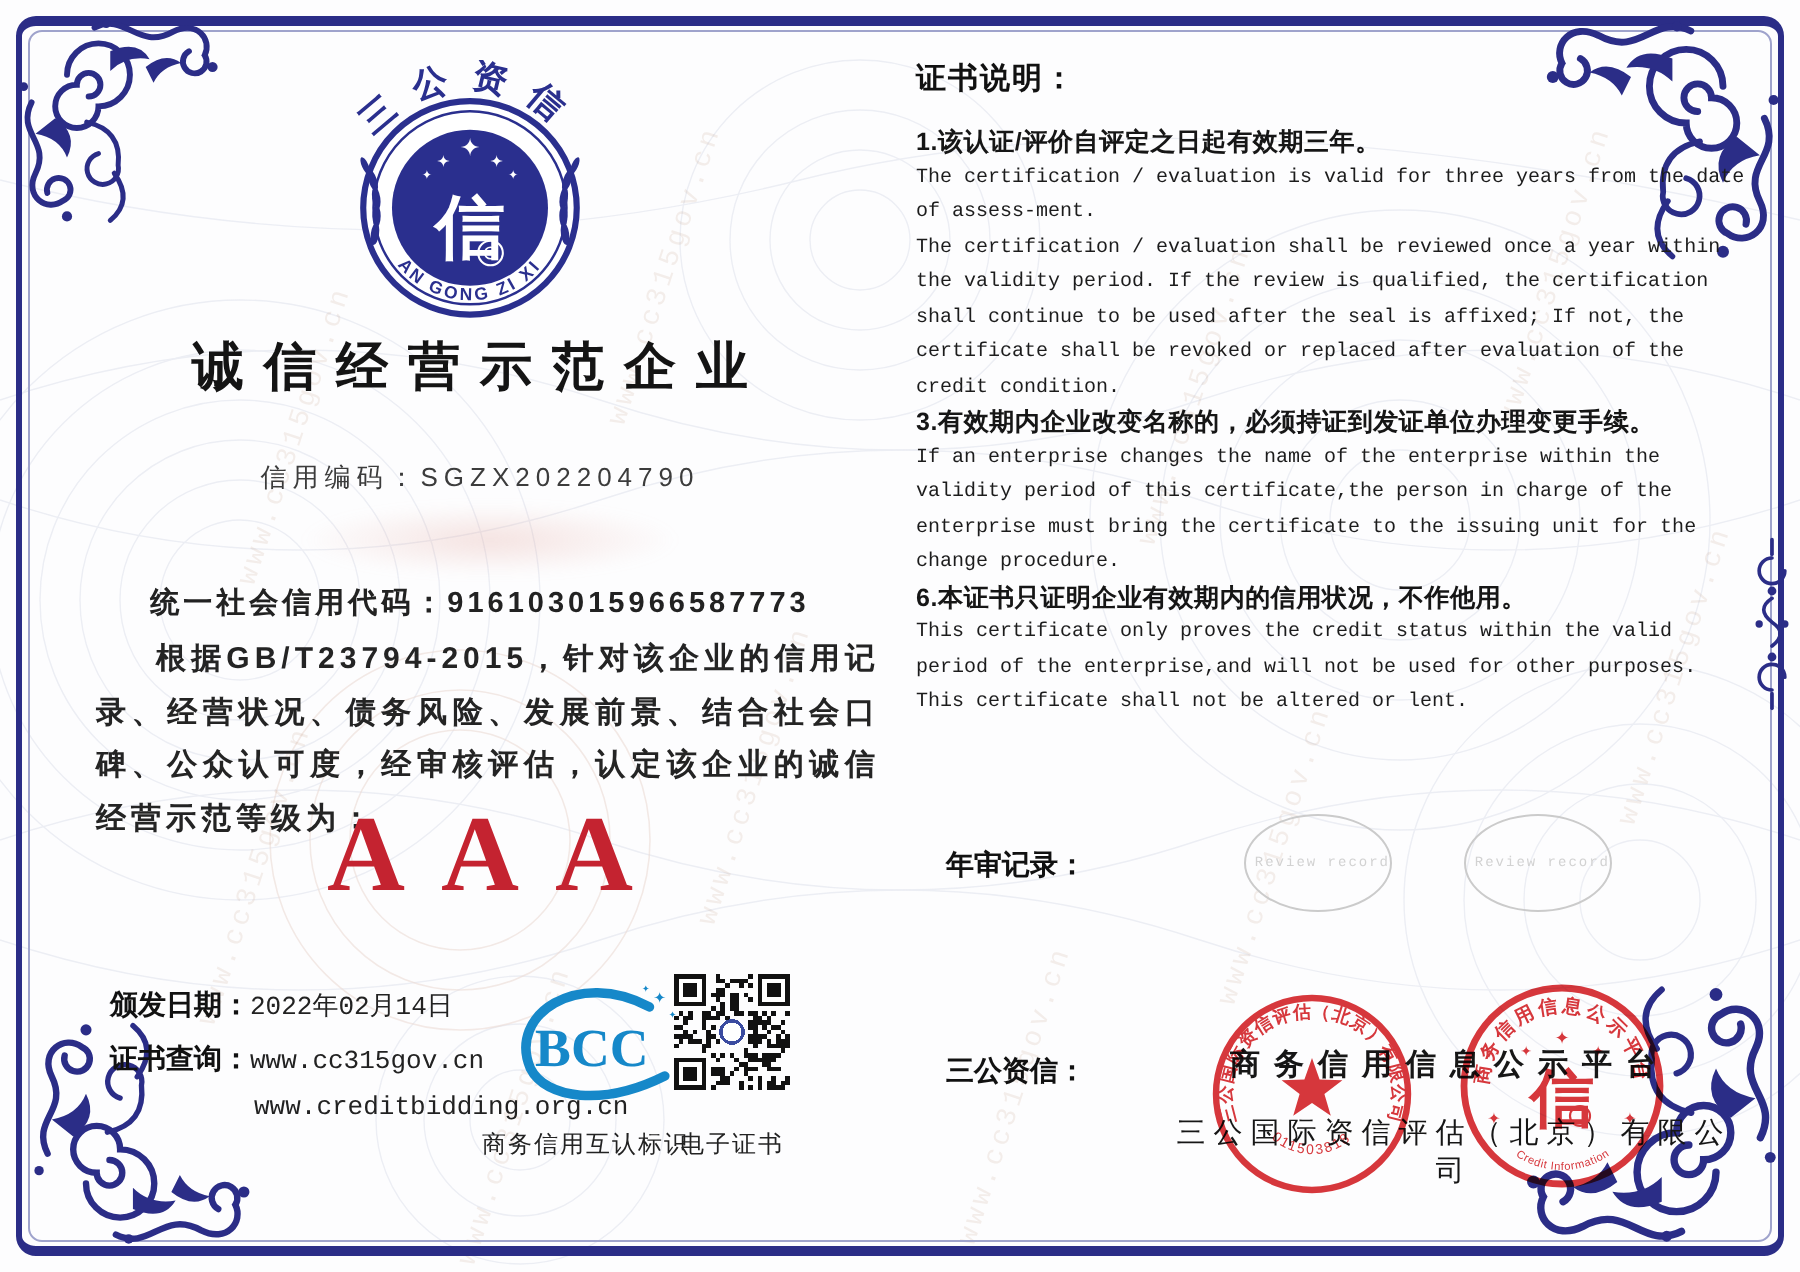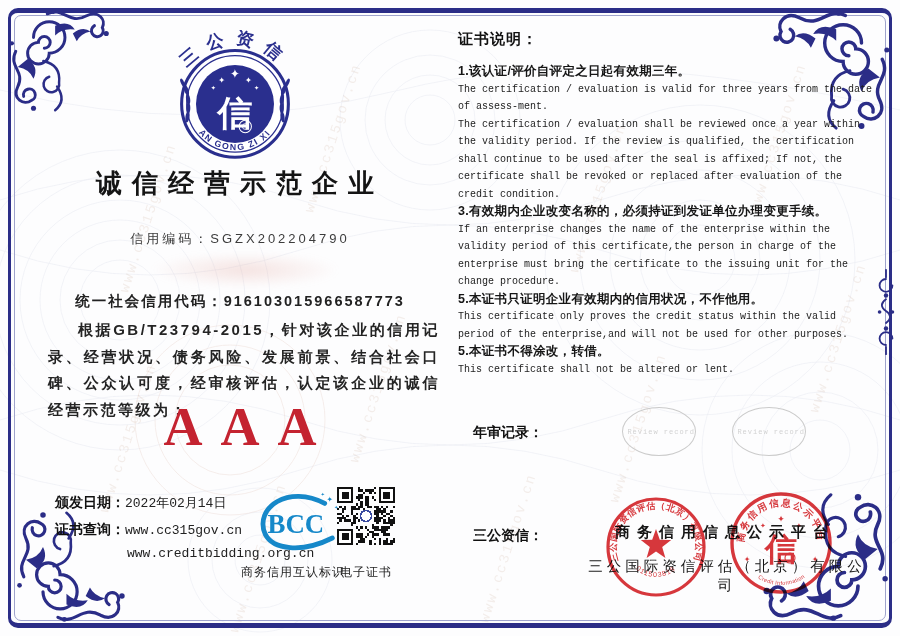--- a/index.html
+++ b/index.html
@@ -495,25 +495,24 @@
       <div class="ins-en">The certification / evaluation is valid for three years from the date of assess-ment.</div>
     </div>
     <div>
       <div class="ins-en">The certification / evaluation shall be reviewed once a year within the validity period. If the review is qualified, the certification shall continue to be used after the seal is affixed; If not, the certificate shall be revoked or replaced after evaluation of the credit condition.</div>
     </div>
     <div>
       <div class="ins-zh">3.有效期内企业改变名称的，必须持证到发证单位办理变更手续。</div>
       <div class="ins-en">If an enterprise changes the name of the enterprise within the validity period of this certificate,the person in charge of the enterprise must bring the certificate to the issuing unit for the change procedure.</div>
     </div>
     <div>
-      <div class="ins-zh">5.本证书只证明企业有效期内的信用状况，不作他用。</div>
+      <div class="ins-zh">6.本证书只证明企业有效期内的信用状况，不作他用。</div>
       <div class="ins-en">This certificate only proves the credit status within the valid period of the enterprise,and will not be used for other purposes.</div>
     </div>
     <div>
-      <div class="ins-zh">5.本证书不得涂改，转借。</div>
       <div class="ins-en">This certificate shall not be altered or lent.</div>
     </div>
   </div>
 
   <div class="annual-label">年审记录：</div>
   <div class="oval oval1">
     <span>Review record</span>
   </div>
   <div class="oval oval2">
     <span>Review record</span>

